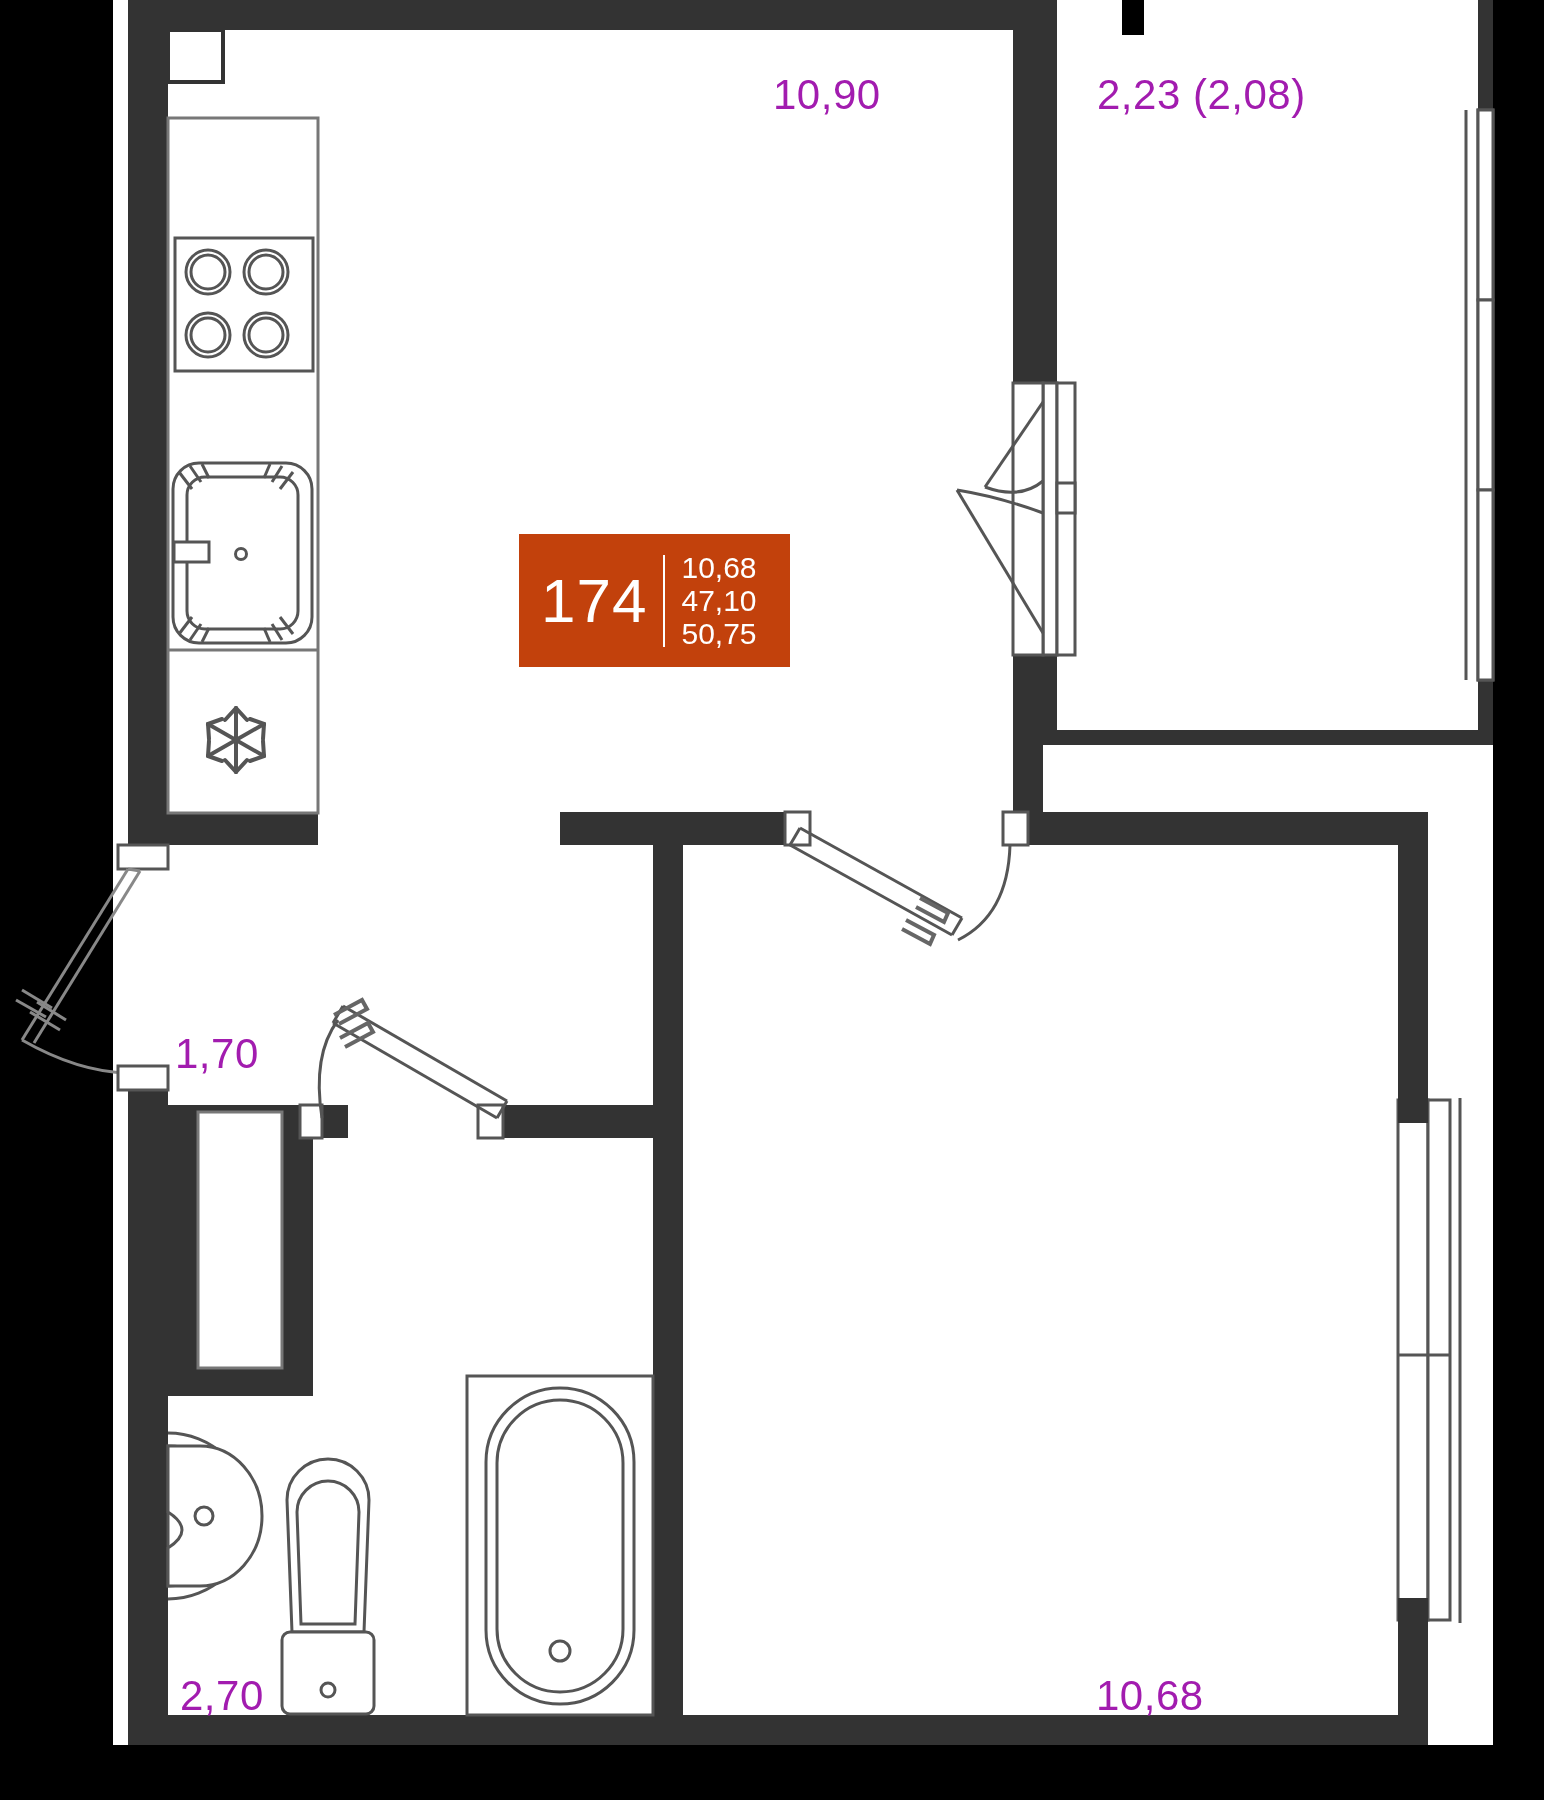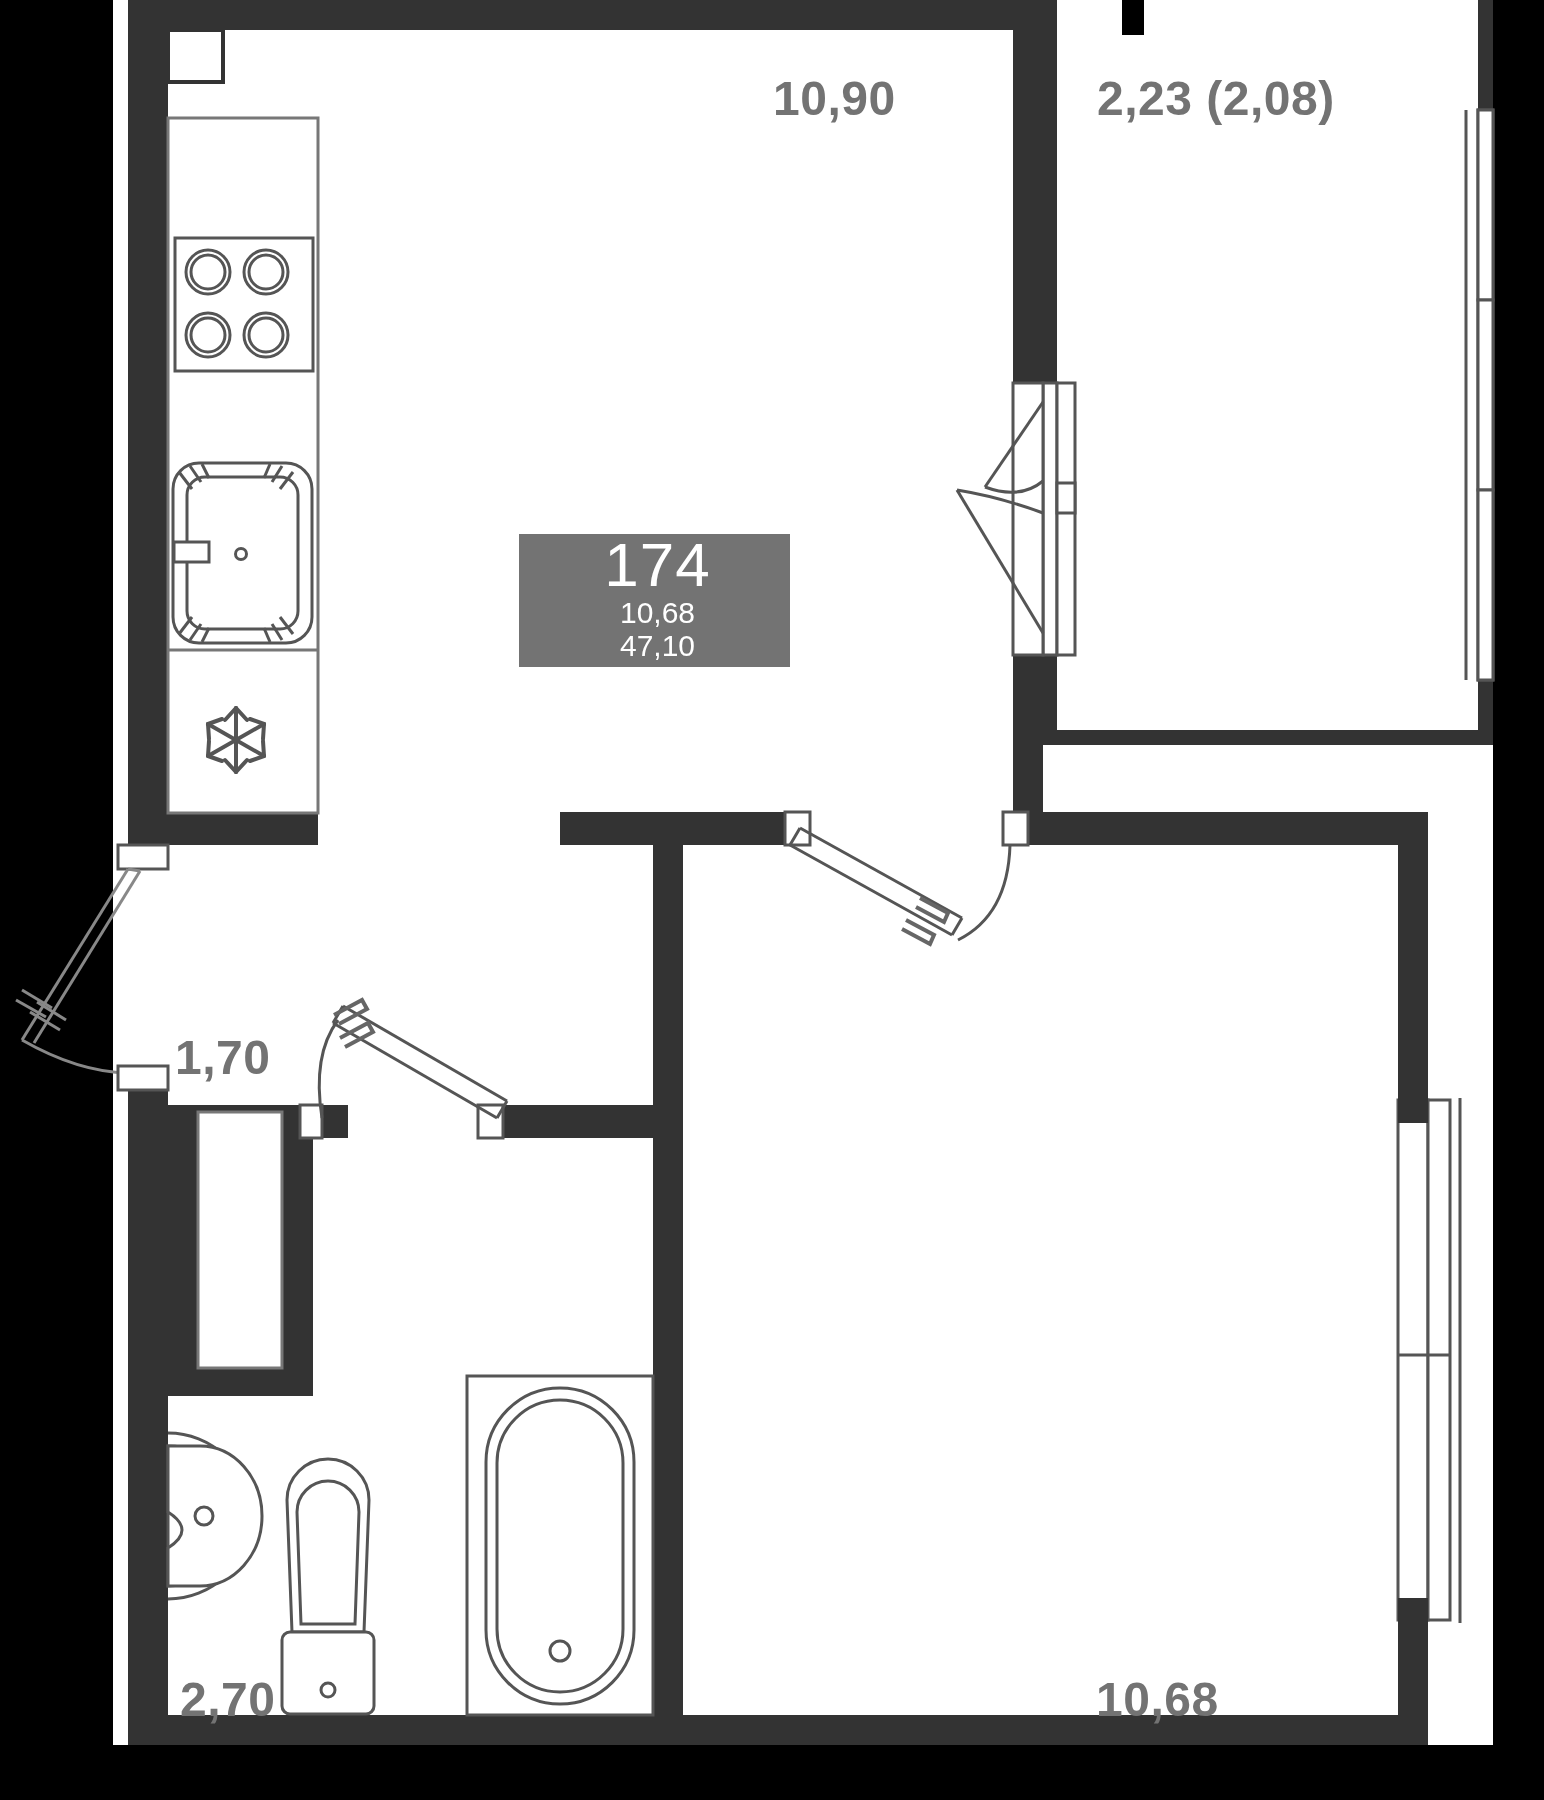--- a/index.html
+++ b/index.html
@@ -22,36 +22,35 @@
   #plan-svg {
     position: absolute;
     left: 0;
     top: 0;
     width: 1544px;
     height: 1800px;
     display: block;
   }
   .dim-label {
     position: absolute;
-    color: #737373;
-    font-size: 48px;
+    color: #a21caf;
+    font-size: 42px;
     letter-spacing: 0.5px;
     white-space: nowrap;
     font-family: "Liberation Sans", sans-serif;
-    font-weight: bold;
   }
   #badge {
     position: absolute;
     left: 519px;
     top: 534px;
     width: 271px;
     height: 133px;
-    background: #737373;
+    background: #c2410c;
     display: flex;
-    flex-direction: column;
+    flex-direction: row;
     align-items: center;
     box-sizing: border-box;
     padding: 0 16px 0 22px;
   }
   #badge-number {
     color: #ffffff;
     font-size: 62px;
     line-height: 62px;
     letter-spacing: 1px;
     font-family: "Liberation Sans", sans-serif;

